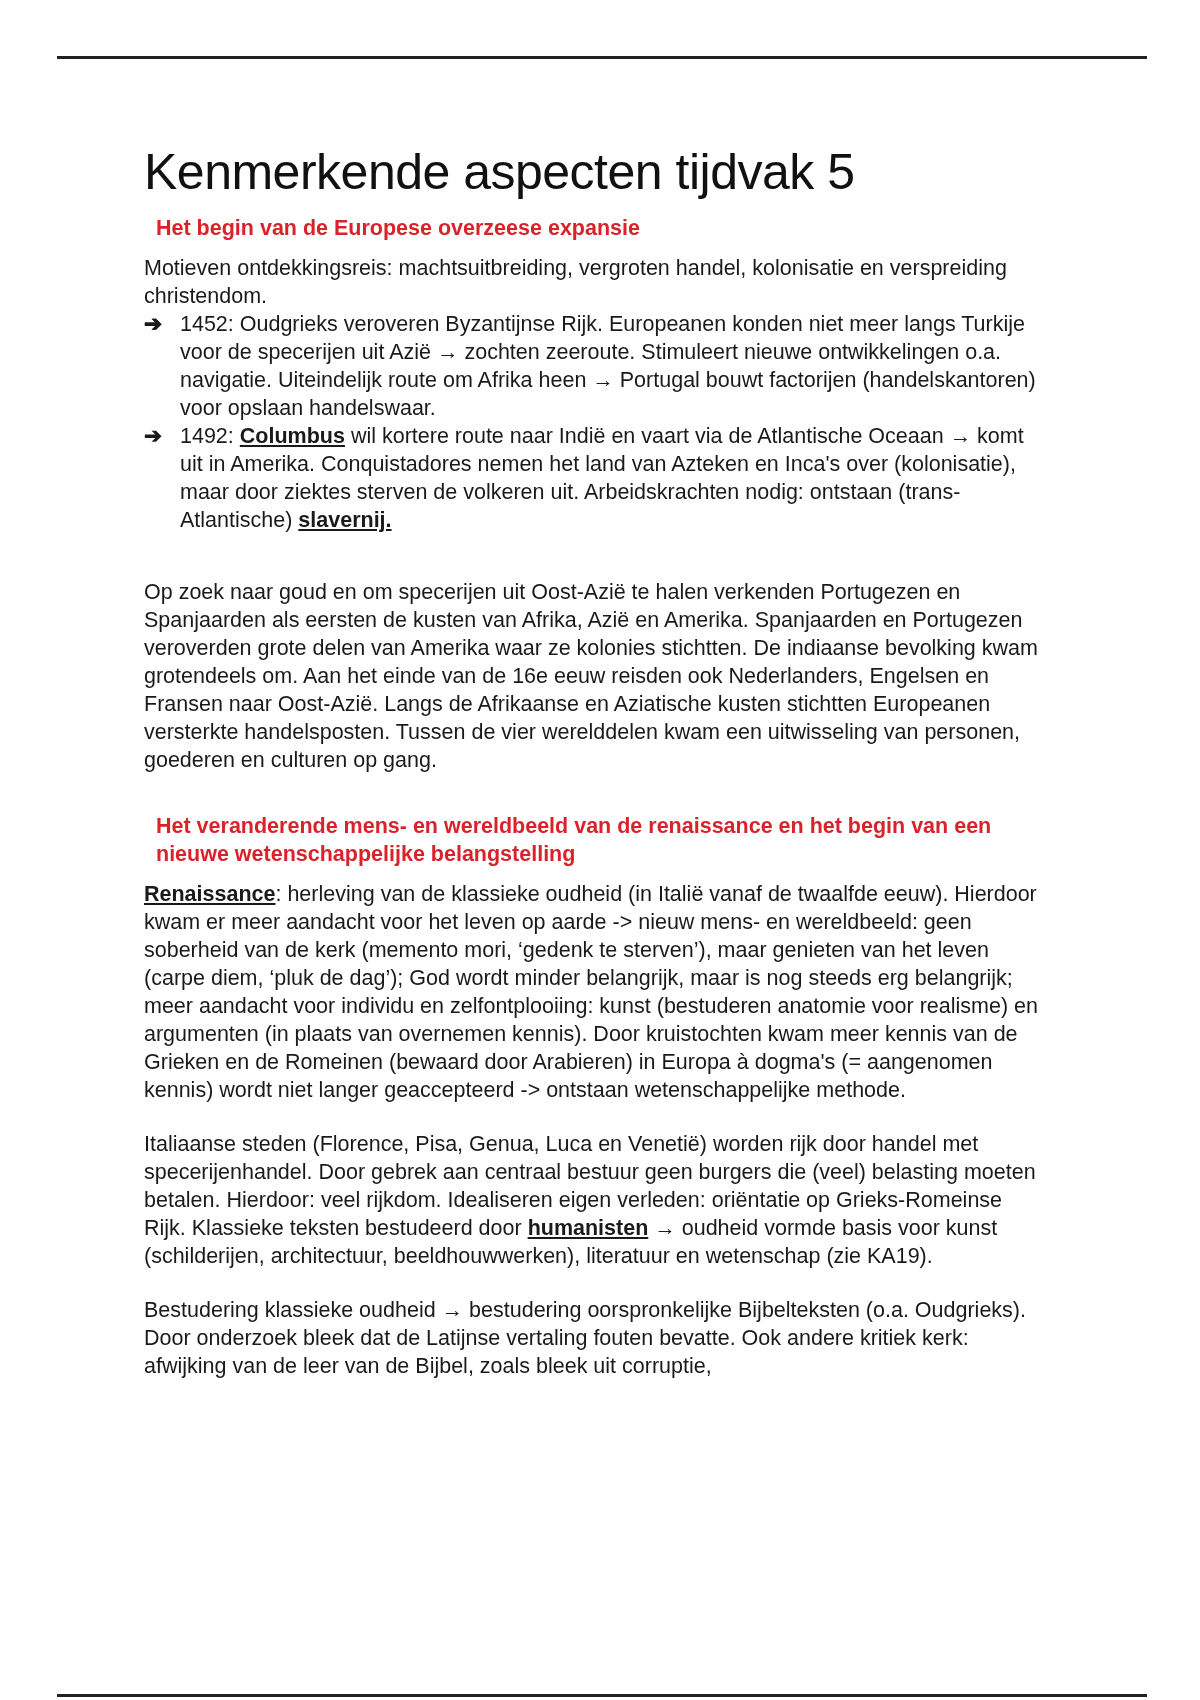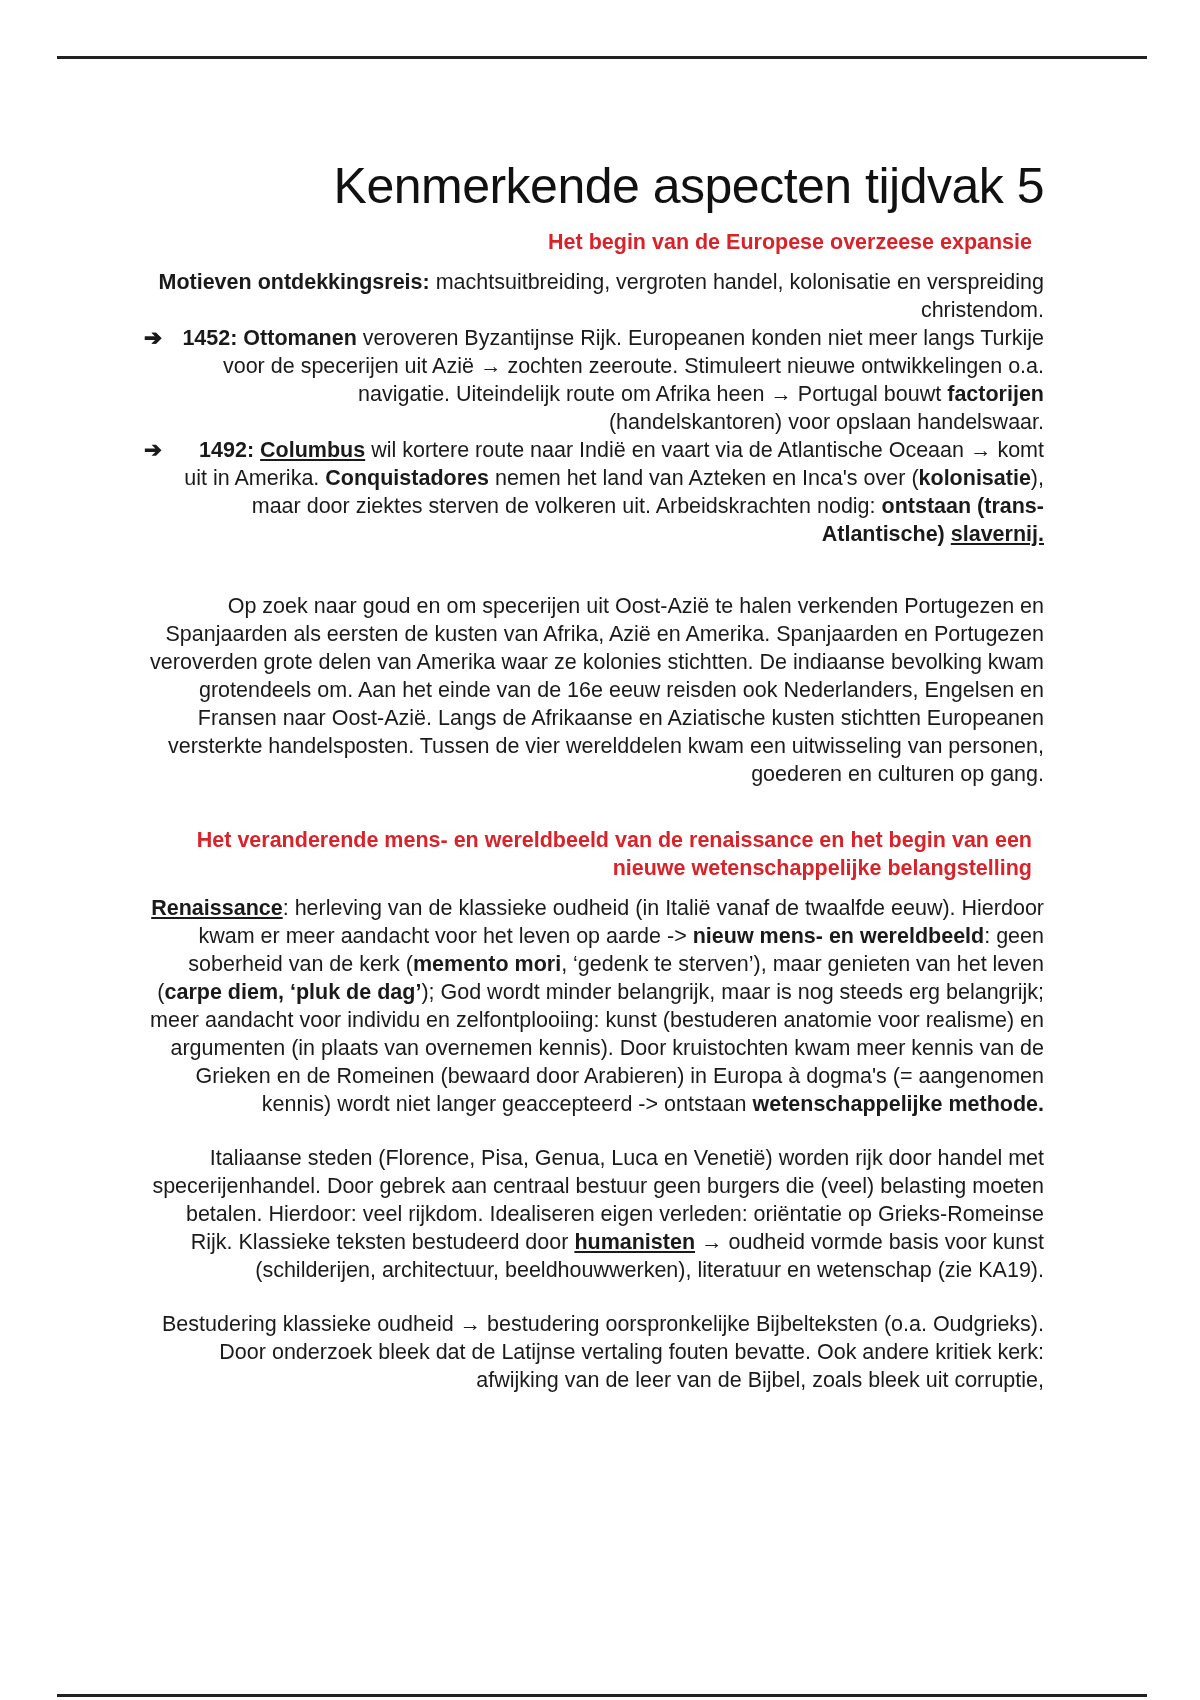--- a/index.html
+++ b/index.html
@@ -1,45 +1,45 @@
 <!DOCTYPE html>
 <html><head>
 <meta charset="utf-8">
 <style>
   html, body { margin: 0; padding: 0; background: #ffffff; }
   body { width: 1200px; height: 1700px; position: relative; overflow: hidden;
          font-family: "Liberation Sans", sans-serif; color: #1a1a1a; }
   .rule { position: absolute; left: 57px; width: 1090px; height: 3px; background: #222; }
   .rule.top { top: 56px; }
   .rule.bottom { top: 1694px; }
-  .page { position: absolute; left: 144px; top: 156px; width: 900px; text-align: right; }
+  .page { position: absolute; left: 144px; top: 142px; width: 900px; }
   .title { font-size: 50px; line-height: 60px; margin: 0; font-weight: normal; letter-spacing: -0.5px; color: #111; }
   .heading { color: #d9232b; font-weight: bold; font-size: 21.5px; line-height: 28px; margin: 12px; }
   .p { font-size: 21.5px; line-height: 28px; margin: 0; }
   .bullets { list-style: none; margin: 0; padding: 0; }
   .bullets li { position: relative; padding-left: 36px; font-size: 21.5px; line-height: 28px; }
   .bullets li .arrow { position: absolute; left: 0; top: 0; font-weight: bold; }
-  b { font-weight: bold; }
+  b { font-weight: normal; }
   u { text-decoration: underline; font-weight: bold; }
   .gap-lg { height: 44px; }
   .gap-md { height: 26px; }
 </style>
 </head>
 <body>
 
 <div class="rule top"></div>
 
 <div class="page">
   <h1 class="title">Kenmerkende aspecten tijdvak 5</h1>
 
   <h2 class="heading">Het begin van de Europese overzeese expansie</h2>
   <p class="p"><b>Motieven ontdekkingsreis:</b><span> machtsuitbreiding, vergroten handel, kolonisatie en verspreiding christendom.</span></p>
   <ul class="bullets">
     <li><span class="arrow">➔</span></li>
-    <li><span class="arrow">➔</span><span class="rich"><b>1452: Ottomanen</b><span> veroveren Byzantijnse Rijk. Europeanen konden niet meer langs Turkije voor de specerijen uit Azië → zochten zeeroute. Stimuleert nieuwe ontwikkelingen o.a. navigatie. Uiteindelijk route om Afrika heen → Portugal bouwt </span><b>factorijen</b><span> (handelskantoren) voor opslaan handelswaar.</span></span></li>
+    <li><span class="arrow">➔</span><span class="rich"><b>1452: Oudgrieks</b><span> veroveren Byzantijnse Rijk. Europeanen konden niet meer langs Turkije voor de specerijen uit Azië → zochten zeeroute. Stimuleert nieuwe ontwikkelingen o.a. navigatie. Uiteindelijk route om Afrika heen → Portugal bouwt </span><b>factorijen</b><span> (handelskantoren) voor opslaan handelswaar.</span></span></li>
     <li><span class="arrow">➔</span><span class="rich"><b>1492:</b><span> </span><u>Columbus</u><span> wil kortere route naar Indië en vaart via de Atlantische Oceaan → komt uit in Amerika. </span><b>Conquistadores</b><span> nemen het land van Azteken en Inca's over (</span><b>kolonisatie</b><span>), maar door ziektes sterven de volkeren uit. Arbeidskrachten nodig: </span><b>ontstaan (trans-Atlantische)</b><span> </span><u>slavernij.</u></span></li>
   </ul>
   <div class="gap-lg"></div>
   <p class="p">Op zoek naar goud en om specerijen uit Oost-Azië te halen verkenden Portugezen en Spanjaarden als eersten de kusten van Afrika, Azië en Amerika. Spanjaarden en Portugezen veroverden grote delen van Amerika waar ze kolonies stichtten. De indiaanse bevolking kwam grotendeels om. Aan het einde van de 16e eeuw reisden ook Nederlanders, Engelsen en Fransen naar Oost-Azië. Langs de Afrikaanse en Aziatische kusten stichtten Europeanen versterkte handelsposten. Tussen de vier werelddelen kwam een uitwisseling van personen, goederen en culturen op gang.</p>
 
   <div class="gap-md"></div>
 
   <h2 class="heading">Het veranderende mens- en wereldbeeld van de renaissance en het begin van een nieuwe wetenschappelijke belangstelling</h2>
   <p class="p rich"><u>Renaissance</u><span>: herleving van de klassieke oudheid (in Italië vanaf de twaalfde eeuw). Hierdoor kwam er meer aandacht voor het leven op aarde -&gt; </span><b>nieuw mens- en wereldbeeld</b><span>: geen soberheid van de kerk (</span><b>memento mori</b><span>, ‘gedenk te sterven’), maar genieten van het leven (</span><b>carpe diem, ‘pluk de dag’</b><span>); God wordt minder belangrijk, maar is nog steeds erg belangrijk; meer aandacht voor individu en zelfontplooiing: kunst (bestuderen anatomie voor realisme) en argumenten (in plaats van overnemen kennis). Door kruistochten kwam meer kennis van de Grieken en de Romeinen (bewaard door Arabieren) in Europa à dogma's (= aangenomen kennis) wordt niet langer geaccepteerd -&gt; ontstaan </span><b>wetenschappelijke methode.</b></p>
 

